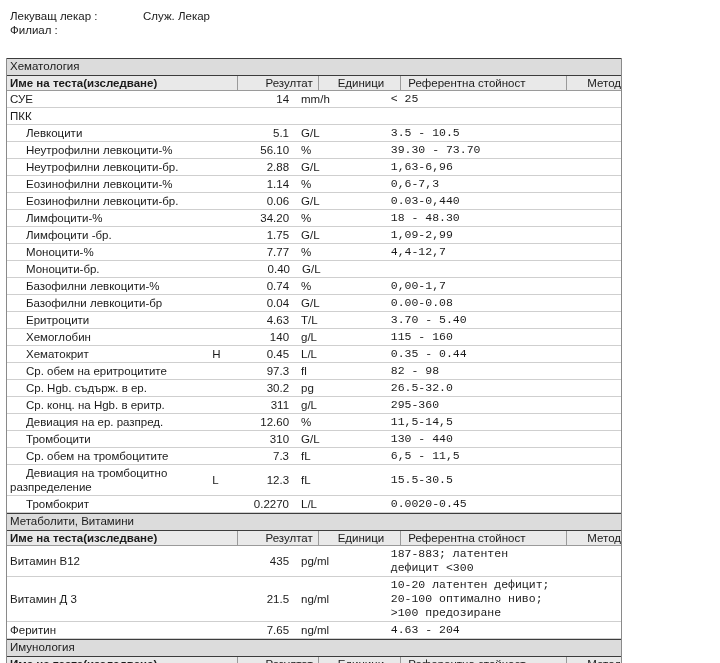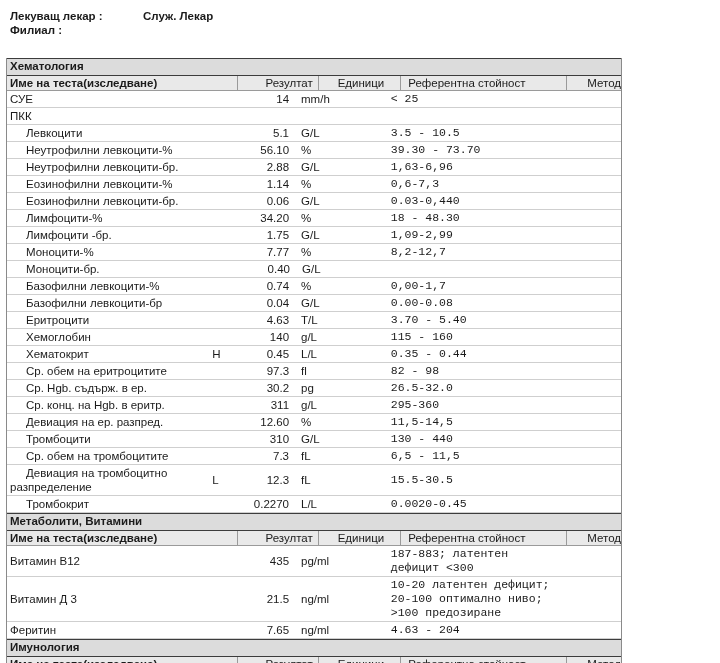--- a/index.html
+++ b/index.html
@@ -6,38 +6,38 @@
   html, body {
     width: 720px; height: 663px;
     background: #ffffff;
     overflow: hidden;
     font-family: "Liberation Sans", sans-serif;
     color: #1b1b1b;
   }
   .page { position: relative; width: 720px; height: 663px; }
 
   
-  .top-info { margin: 9px 0 0 10px; font-size: 11.5px; line-height: 14px; font-weight: bold; }
+  .top-info { margin: 9px 0 0 10px; font-size: 11.5px; line-height: 14px; }
   .info-line { display: flex; }
   .info-label { width: 133px; }
 
   
   .lab-table {
     margin: 21px 0 0 6px;
     width: 616px;
     border-left: 1px solid #8a8a8a;
     border-right: 1px solid #8a8a8a;
     border-bottom: 1px solid #8a8a8a;
     font-size: 11.5px;
   }
   .section-header {
     background: #dcdcdc;
     border-top: 1px solid #3c3c3c;
     border-bottom: 1px solid #3c3c3c;
-    font-weight: bold;
+    font-weight: normal;
     padding: 1px 3px 2px 3px;
     line-height: 13px;
   }
   .header-row {
     display: flex;
     background: #e9e9e9;
     border-bottom: 1px solid #9a9a9a;
     line-height: 12px;
   }
   .hcell { padding-top: 1px; padding-bottom: 1px; }
@@ -179,21 +179,21 @@
         <div class="cell col-ref">1,09-2,99</div>
         <div class="cell col-method"></div>
       </div>
       <div class="row">
         <div class="cell col-name indent">Моноцити-%</div>
         <div class="cell col-result">
           <div class="flag"></div>
           <div class="val">7.77</div>
         </div>
         <div class="cell col-units">%</div>
-        <div class="cell col-ref">8,2-12,7</div>
+        <div class="cell col-ref">4,4-12,7</div>
         <div class="cell col-method"></div>
       </div>
       <div class="row">
         <div class="cell col-name indent">Моноцити-бр.</div>
         <div class="cell col-result">
           <div class="flag"></div>
           <div class="val">0.40</div>
         </div>
         <div class="cell col-units">G/L</div>
         <div class="cell col-method"></div>

